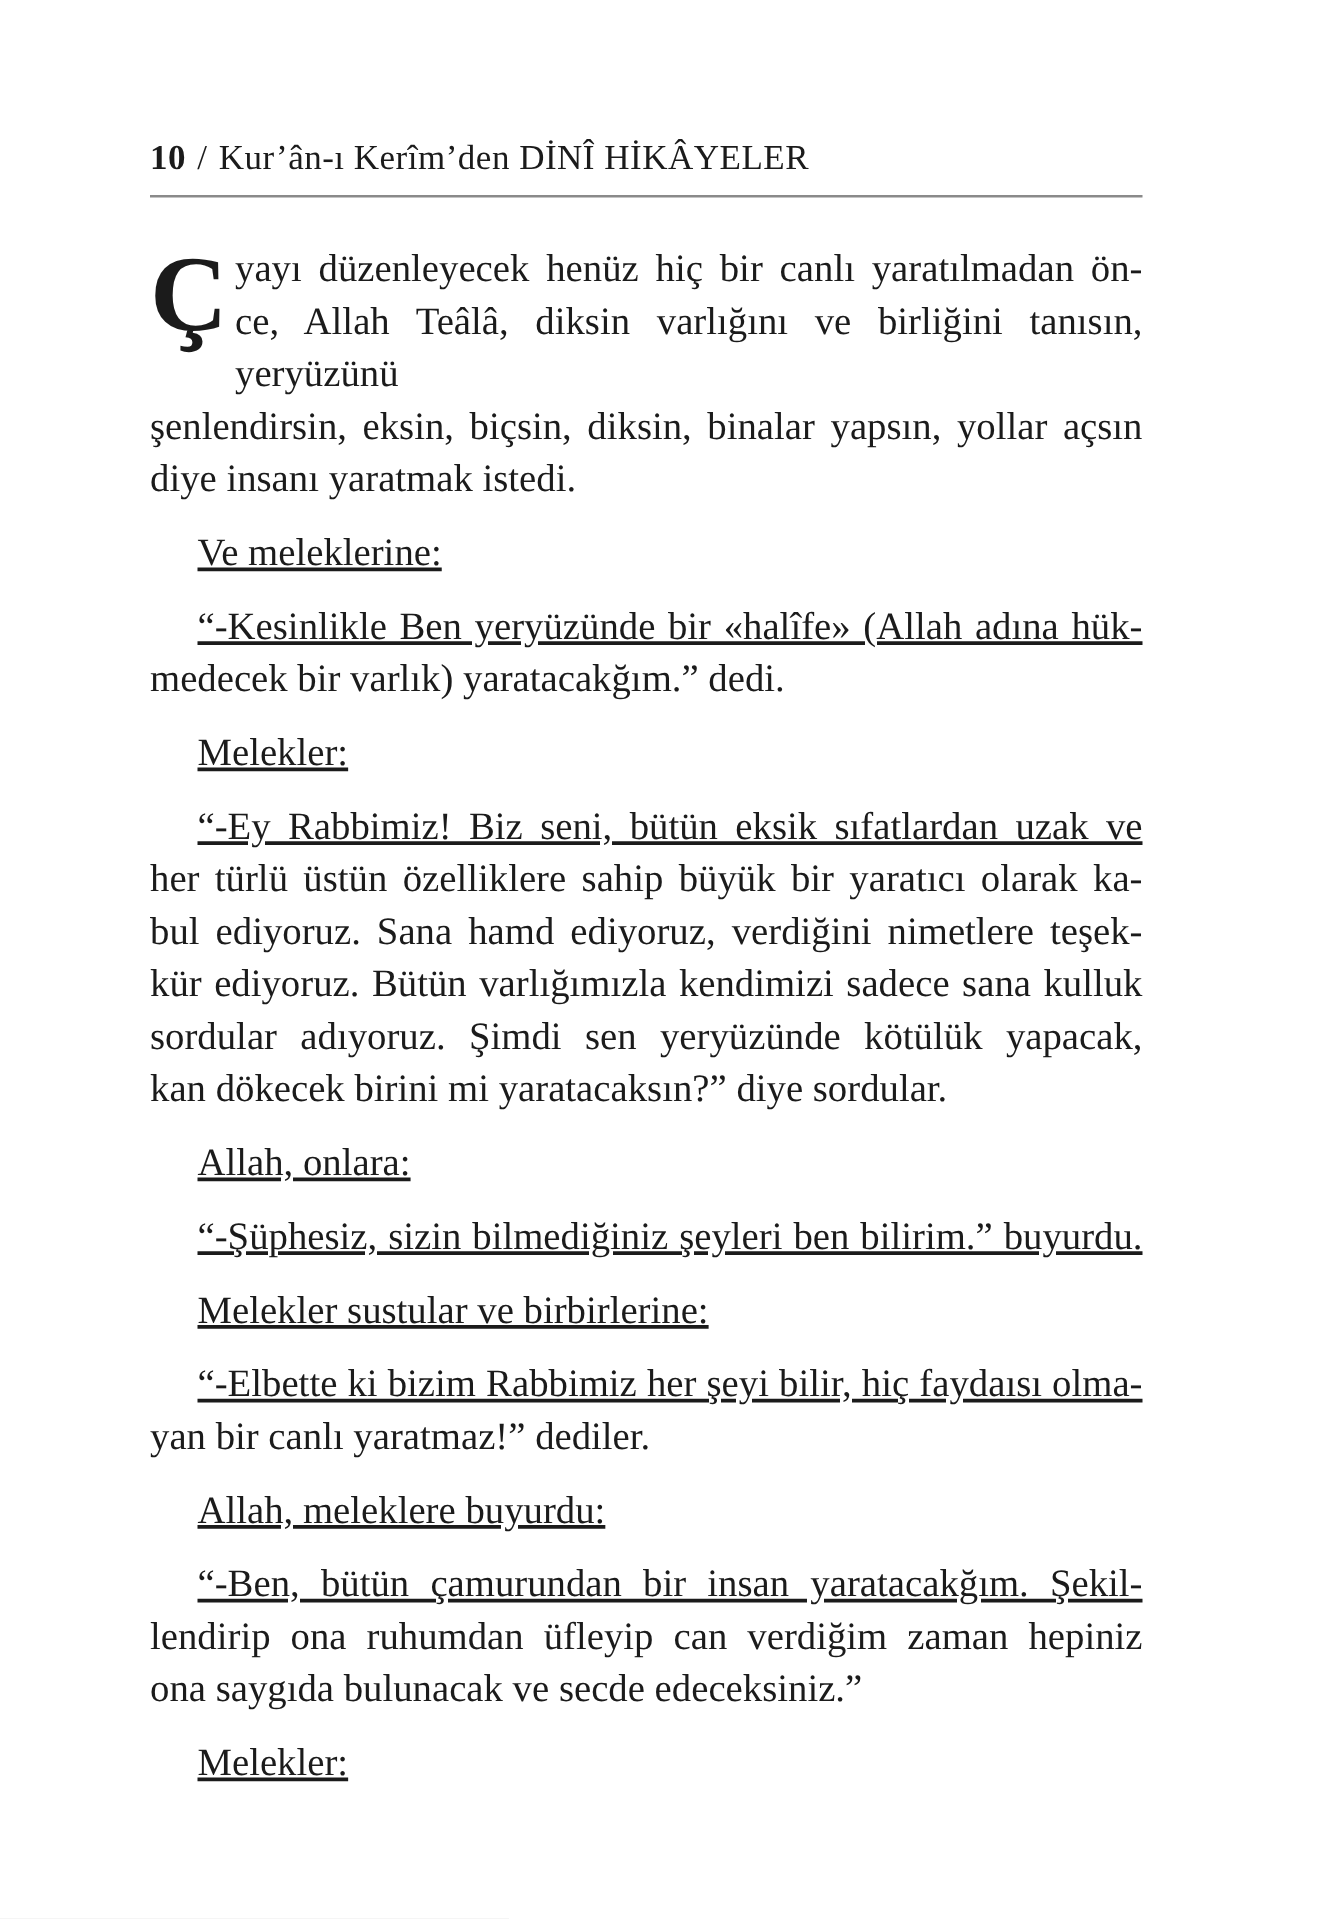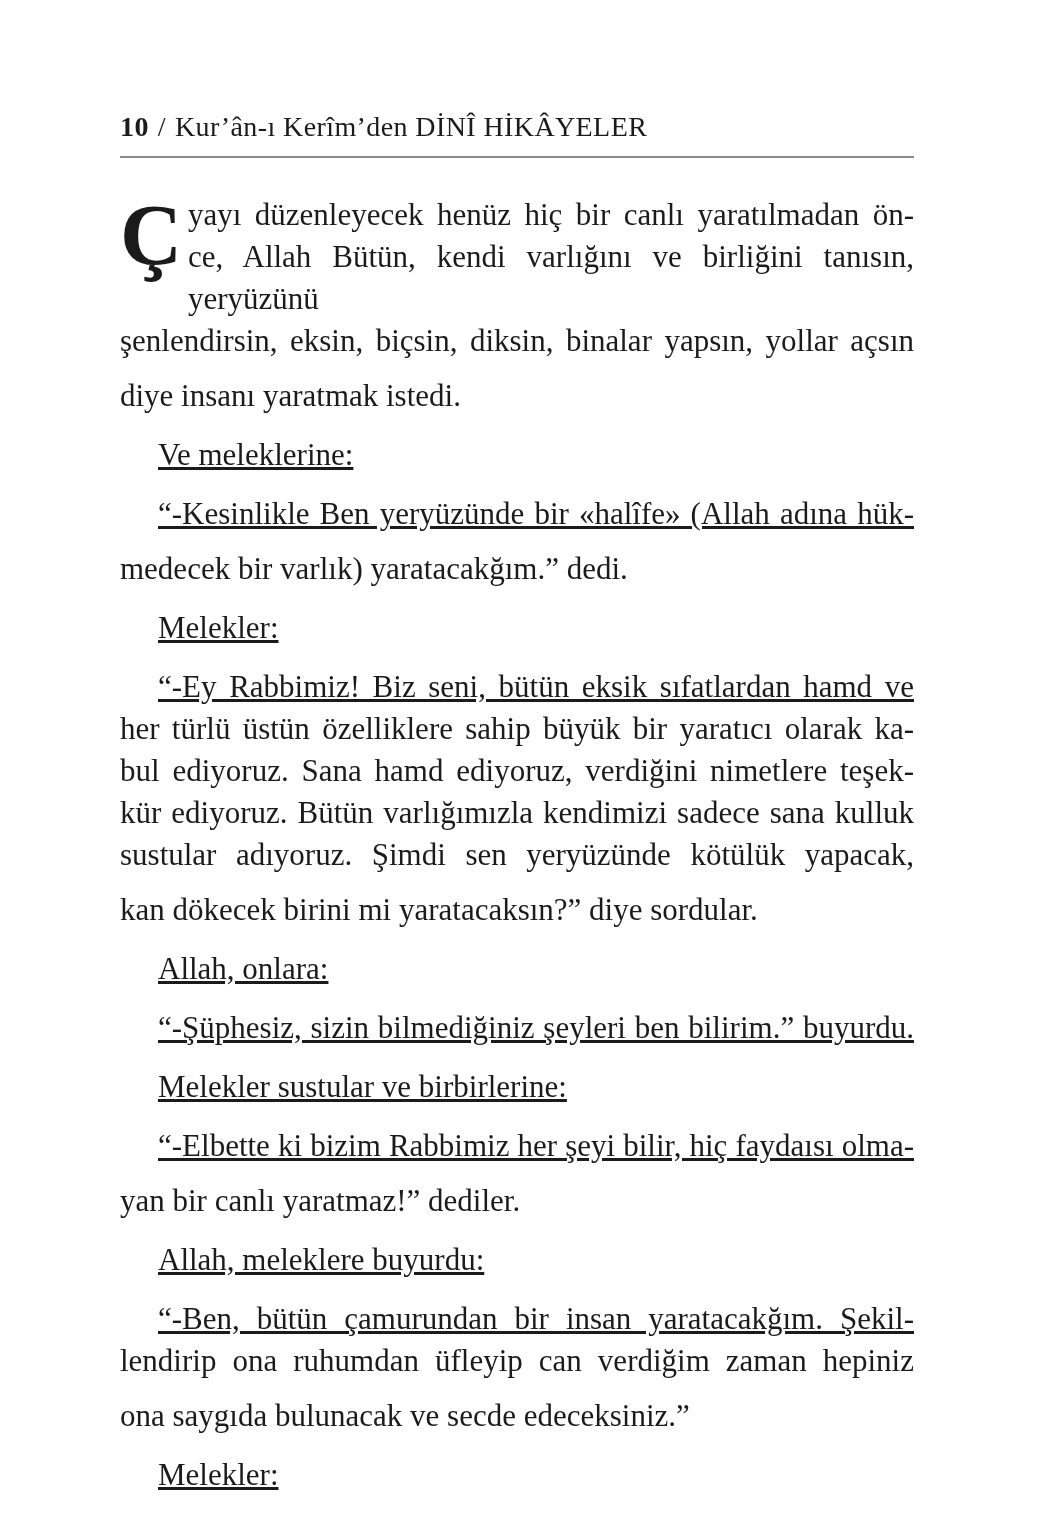--- a/index.html
+++ b/index.html
@@ -39,21 +39,21 @@
     margin-top: 36px;
     font-size: 31px;
     line-height: 42px;
   }
   .para { margin: 0; }
   .para + .para { margin-top: 17px; }
   .line {
     text-align: justify;
     text-align-last: justify;
   }
-  .line.last { text-align-last: left; margin-top: 13px; }
+  .line.last { text-align-last: left; }
   .line.indent { text-indent: 38px; text-decoration: underline; }
   .dropcap {
     float: left;
     font-weight: bold;
     font-size: 86px;
     line-height: 78px;
     height: 84px;
     width: 56px;
     margin: 2px 12px 0 0;
     overflow: visible;
@@ -69,44 +69,44 @@
       <span class="pgnum">10</span><span class="sep">/</span><span class="btitle">Kur’ân-ı Kerîm’den DİNÎ HİKÂYELER</span>
     </header>
 
     <div class="rule"></div>
 
     <main class="body">
 
       <div class="para">
         <span class="dropcap">Ç</span>
         <div class="line">yayı düzenleyecek henüz hiç bir canlı yaratılmadan ön-</div>
-        <div class="line">ce, Allah Bütün, kendi varlığını ve birliğini tanısın, yeryüzünü</div>
+        <div class="line">ce, Allah Teâlâ, diksin varlığını ve birliğini tanısın, yeryüzünü</div>
         <div class="line">şenlendirsin, eksin, biçsin, diksin, binalar yapsın, yollar açsın</div>
         <div class="line last">diye insanı yaratmak istedi.</div>
       </div>
 
       <div class="para">
         <div class="line last indent">Ve meleklerine:</div>
       </div>
 
       <div class="para">
         <div class="line indent">“-Kesinlikle Ben yeryüzünde bir «halîfe» (Allah adına hük-</div>
         <div class="line last">medecek bir varlık) yaratacakğım.” dedi.</div>
       </div>
 
       <div class="para">
         <div class="line last indent">Melekler:</div>
       </div>
 
       <div class="para">
-        <div class="line indent">“-Ey Rabbimiz! Biz seni, bütün eksik sıfatlardan hamd ve</div>
+        <div class="line indent">“-Ey Rabbimiz! Biz seni, bütün eksik sıfatlardan uzak ve</div>
         <div class="line">her türlü üstün özelliklere sahip büyük bir yaratıcı olarak ka-</div>
         <div class="line">bul ediyoruz. Sana hamd ediyoruz, verdiğini nimetlere teşek-</div>
         <div class="line">kür ediyoruz. Bütün varlığımızla kendimizi sadece sana kulluk</div>
-        <div class="line">sustular adıyoruz. Şimdi sen yeryüzünde kötülük yapacak,</div>
+        <div class="line">sordular adıyoruz. Şimdi sen yeryüzünde kötülük yapacak,</div>
         <div class="line last">kan dökecek birini mi yaratacaksın?” diye sordular.</div>
       </div>
 
       <div class="para">
         <div class="line last indent">Allah, onlara:</div>
       </div>
 
       <div class="para">
         <div class="line indent">“-Şüphesiz, sizin bilmediğiniz şeyleri ben bilirim.” buyurdu.</div>
       </div>

